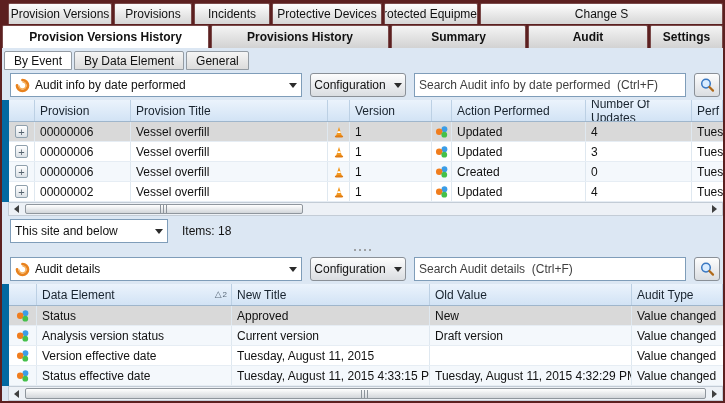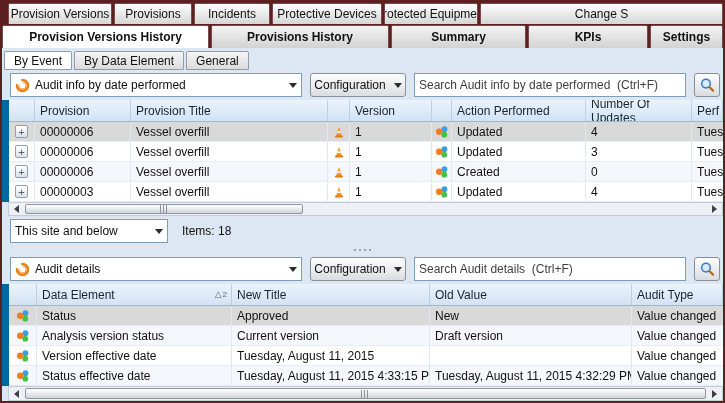--- a/index.html
+++ b/index.html
@@ -83,21 +83,21 @@
     <div class="tab t1c">Incidents</div>
     <div class="tab t1d">Protective Devices</div>
     <div class="tab t1e">Protected Equipment</div>
     <div class="tab t1f">Change S</div>
   </div>
 
   <div class="tabs2">
     <div class="tab t2a active">Provision Versions History</div>
     <div class="tab t2b">Provisions History</div>
     <div class="tab t2c">Summary</div>
-    <div class="tab t2d">KPIs</div>
+    <div class="tab t2d">Audit</div>
     <div class="tab t2e">Settings</div>
   </div>
 
   <div class="tabs3">
     <div class="tab active">By Event</div>
     <div class="tab">By Data Element</div>
     <div class="tab">General</div>
   </div>
 
   <div class="toolbar">
@@ -212,21 +212,21 @@
         </div>
       <div class="cell c6">Created</div>
       <div class="cell c7">0</div>
       <div class="cell c8">Tues</div>
     </div>
 
     <div class="trow">
       <div class="cell c0 icell">
           <span class="expander">+</span>
         </div>
-      <div class="cell c1">00000003</div>
+      <div class="cell c1">00000002</div>
       <div class="cell c2">Vessel overfill</div>
       <div class="cell c3 icell">
           <svg width="14" height="14" viewBox="0 0 16 16">
             <path d="M8 2 L11.4 12.6 H4.6 Z" fill="#f49a20"></path>
             <path d="M6.4 7.2 h3.2 l.5 1.9 h-4.2 Z" fill="#fff"></path>
             <ellipse cx="8" cy="13" rx="4.8" ry="1.4" fill="#e07b12"></ellipse>
           </svg>
         </div>
       <div class="cell c4">1</div>
       <div class="cell c5 icell">

